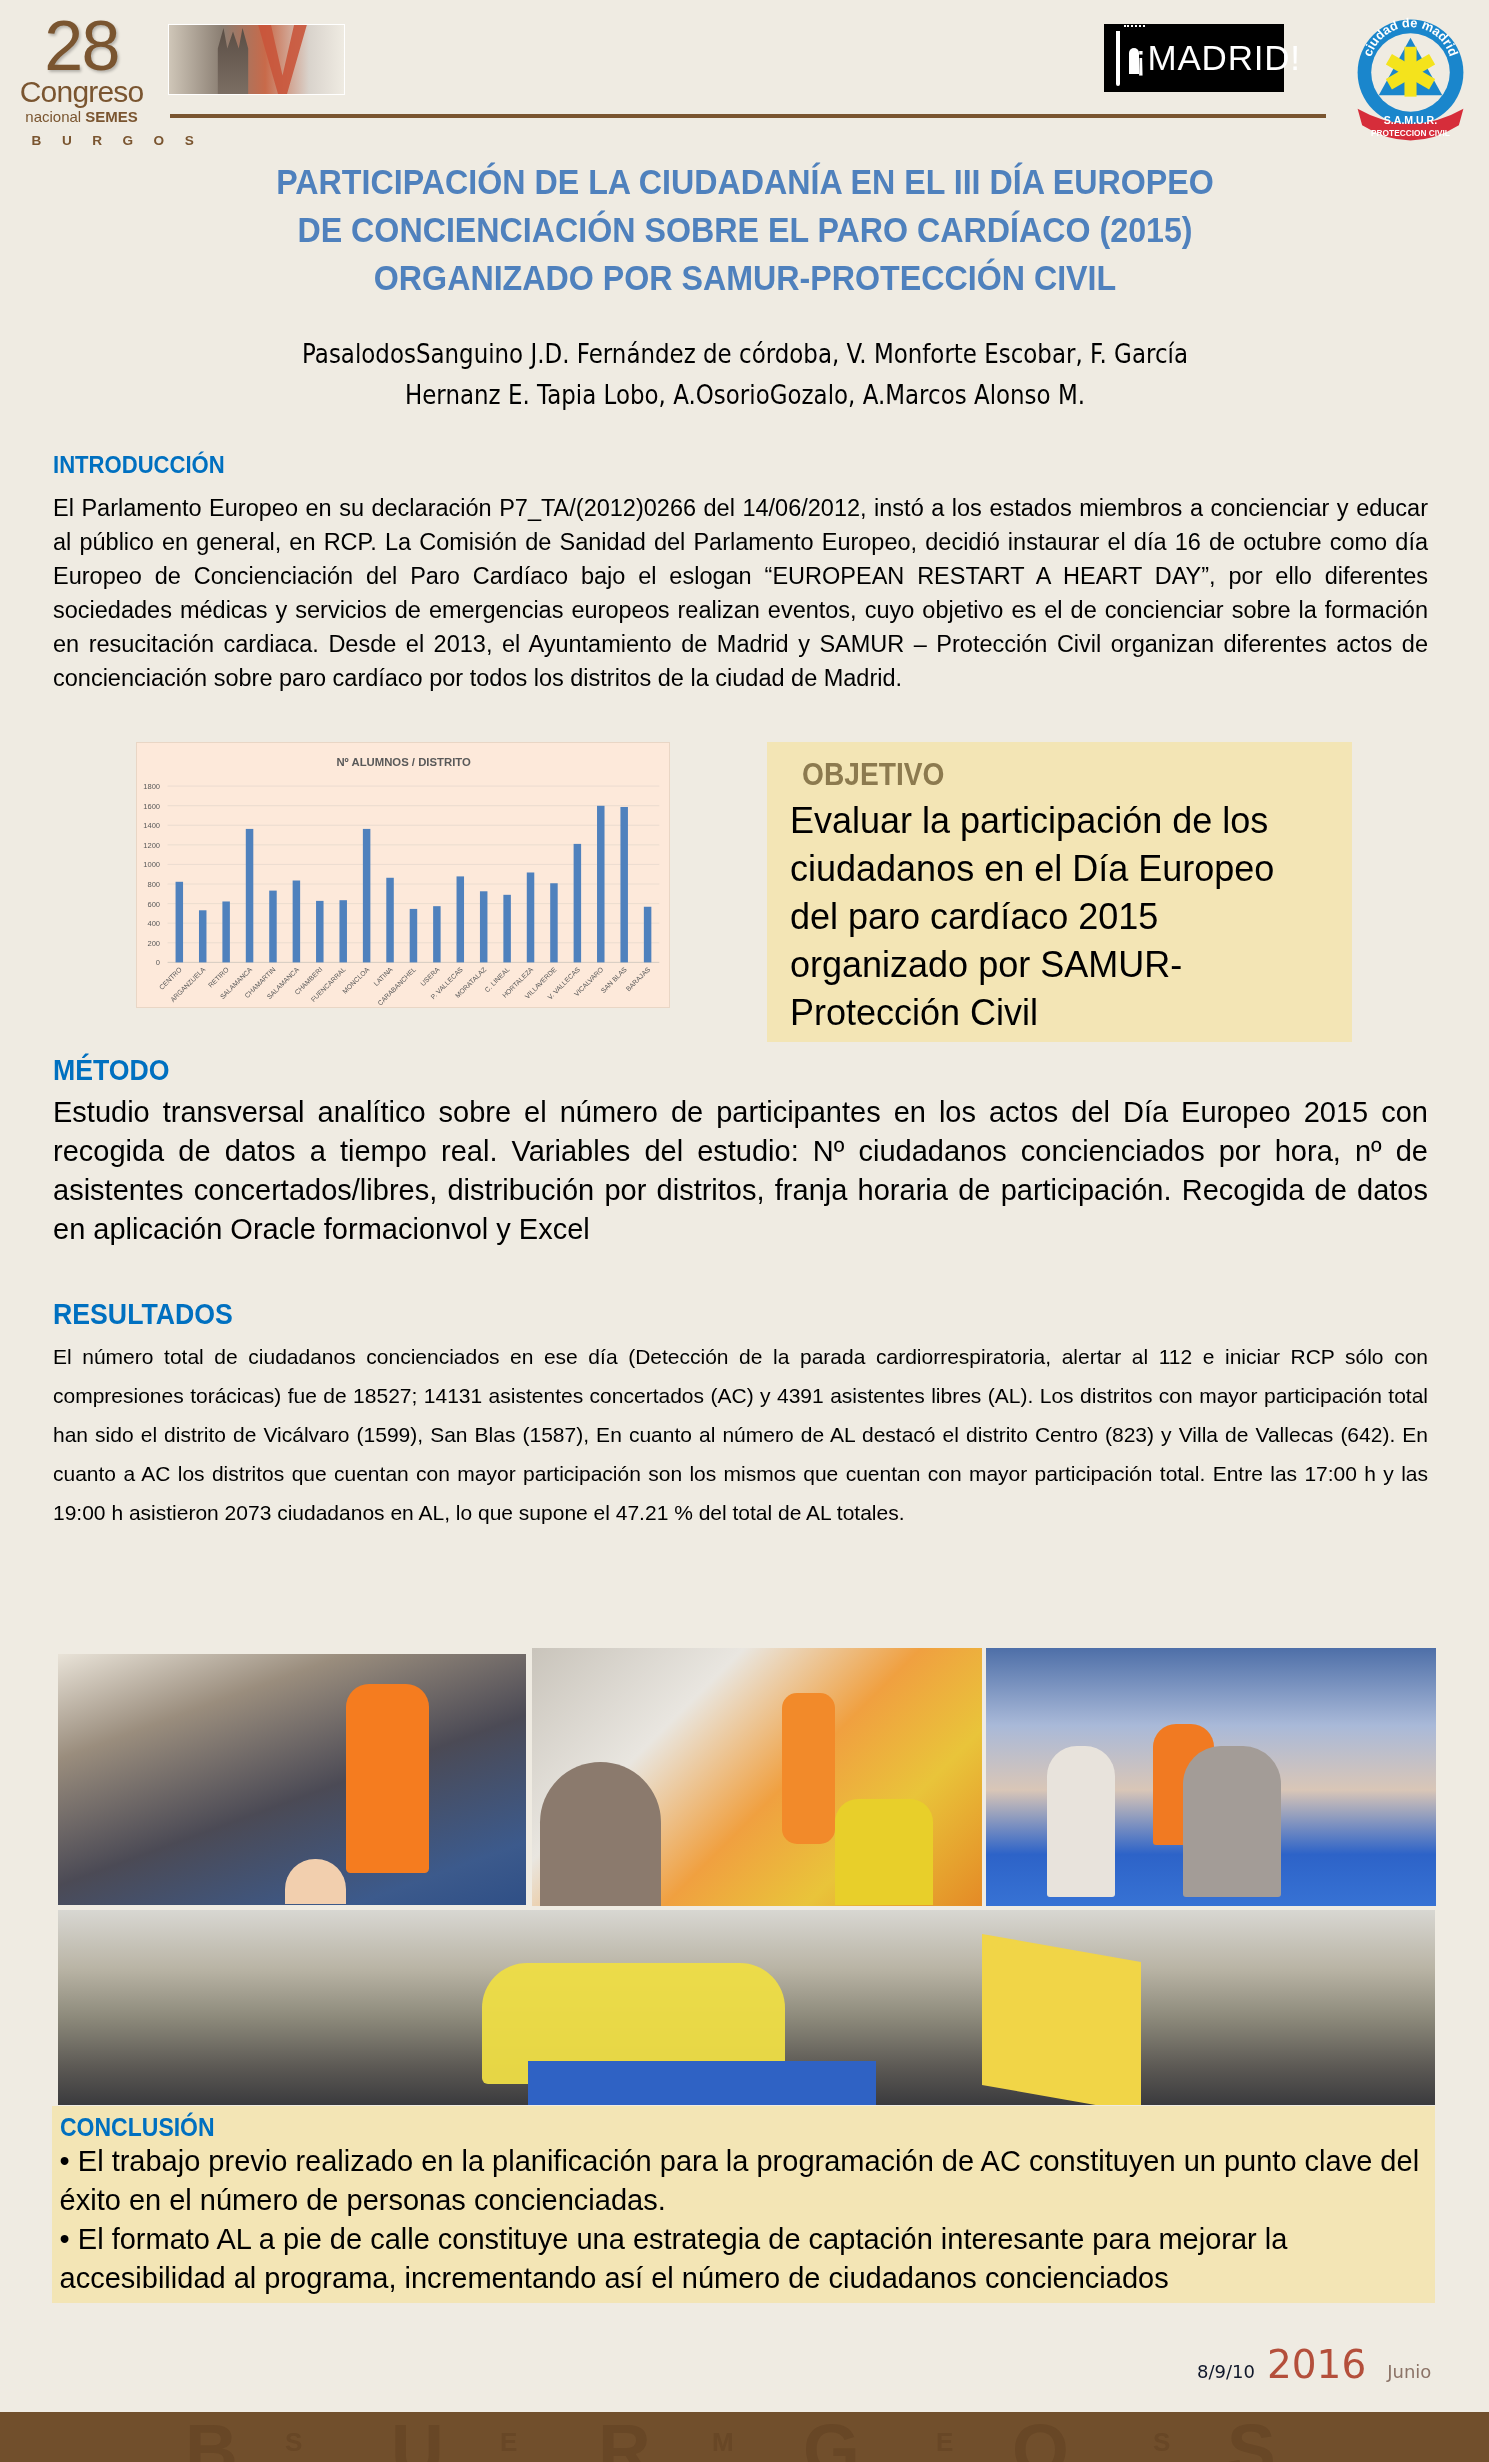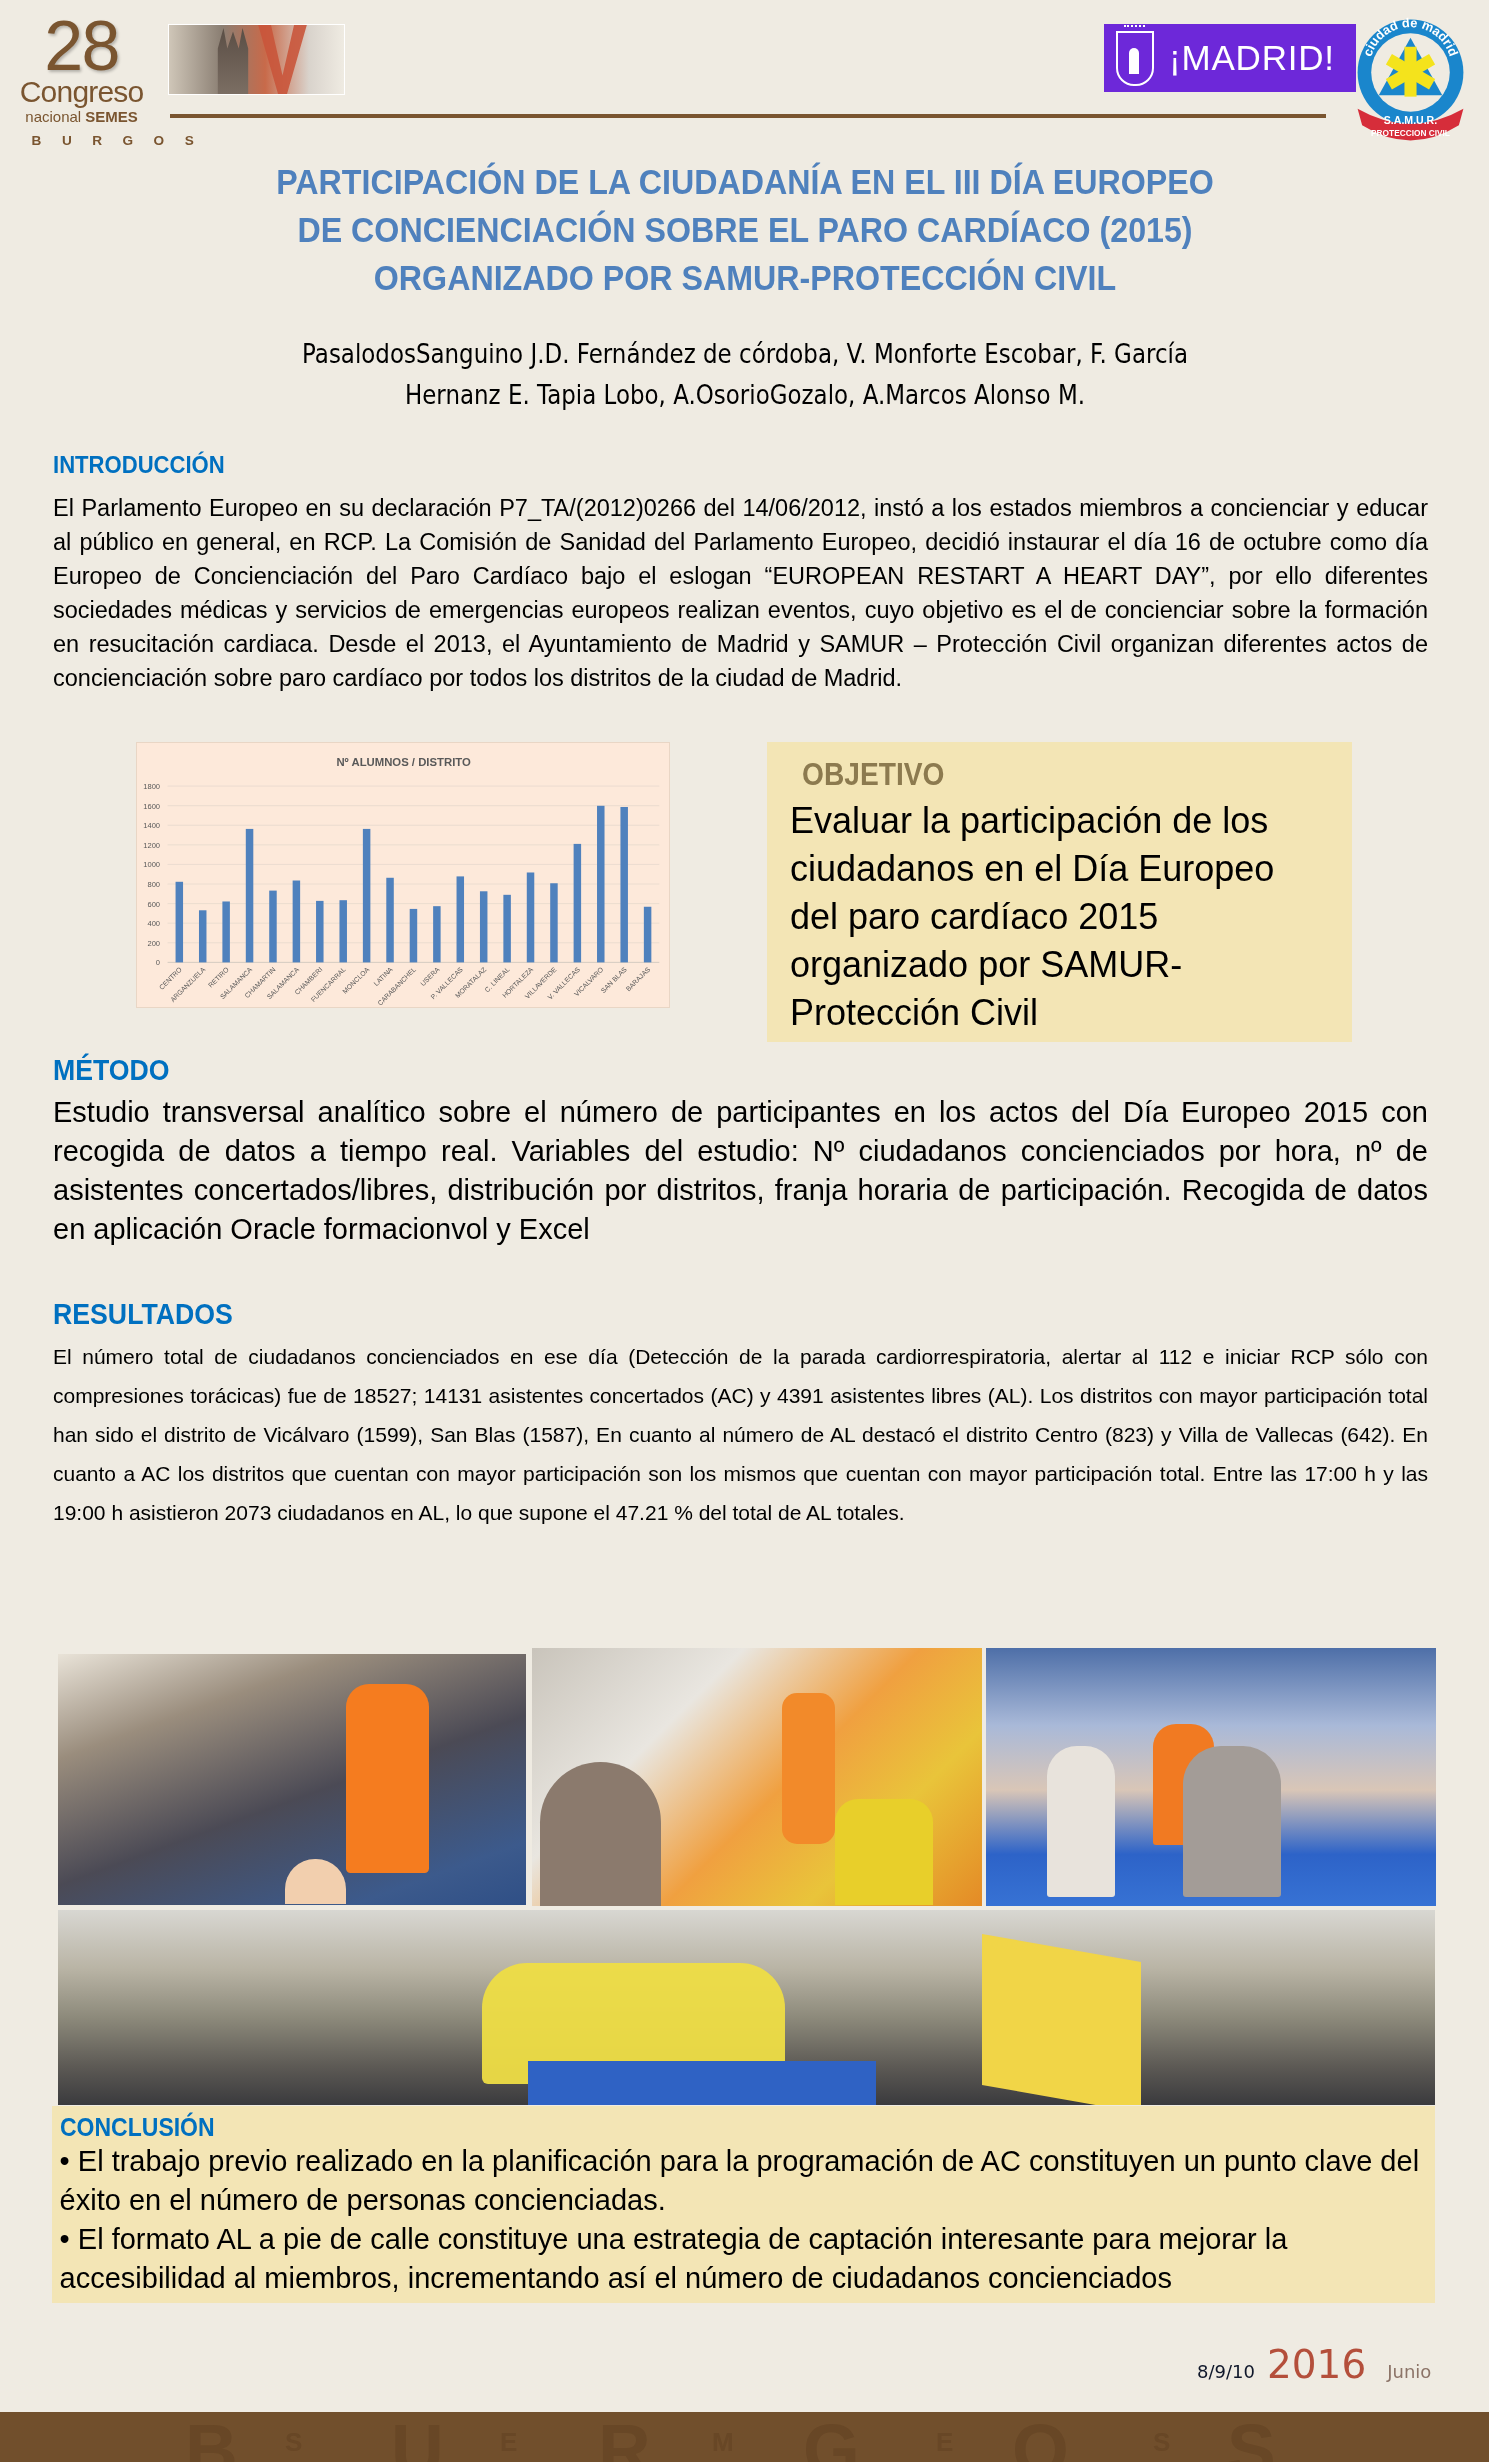--- a/index.html
+++ b/index.html
@@ -12,21 +12,21 @@
   .logo-28 .cong { font-size: 30px; line-height: 30px; letter-spacing: -0.8px; }
   .logo-28 .nac { font-size: 15px; line-height: 19.7px; }
   .logo-28 .nac b { font-weight: 700; }
   .logo-28 .burgos { font-size: 13.6px; font-weight: 700; letter-spacing: 20.5px; margin-top: 6px; padding-left: 18px; }
 
   .header-banner { position: absolute; left: 168px; top: 24px; width: 177px; height: 71px; background: linear-gradient(90deg,#cfc6b8 0%,#8b7f73 30%,#c86a4a 55%,#d9d3cc 80%,#efebe2 100%); border: 1.5px solid #fff; overflow: hidden; }
   .header-banner .tower { position: absolute; left: 45px; top: 3px; width: 38px; height: 68px; background: linear-gradient(180deg,#5a4e45,#7c6f64); clip-path: polygon(10% 100%,10% 30%,25% 0,35% 30%,50% 5%,65% 30%,75% 0,90% 30%,90% 100%); }
   .header-banner .vee { position: absolute; left: 87px; top: -7.6px; width: 53px; height: 83px; background: #c9553b; clip-path: polygon(0 0,25% 0,50% 70%,75% 0,100% 0,55% 100%,45% 100%); opacity: 0.9; }
   .header-rule { position: absolute; left: 170px; top: 114px; width: 1156px; height: 3.8px; background: #7a5530; }
 
-  .madrid-logo { position: absolute; left: 1104px; top: 24px; width: 252px; height: 68px; background: #6d28d9; display: flex; align-items: center; color: #fff; }
+  .madrid-logo { position: absolute; left: 1104px; top: 24px; width: 180px; height: 68px; background: #000000; display: flex; align-items: center; color: #fff; }
   .madrid-logo .shield { width: 38px; height: 55px; margin-left: 12px; border: 2.3px solid #fff; border-radius: 0 0 18px 18px; position: relative; }
   .madrid-logo .shield::before { content: ""; position: absolute; left: 6px; top: -7.6px; width: 21px; height: 6px; border-top: 2.3px dotted #fff; }
   .madrid-logo .shield::after { content: ""; position: absolute; left: 10.6px; top: 15px; width: 10.6px; height: 26px; background: #fff; border-radius: 5.3px 5.3px 0 0; }
   .madrid-logo .txt { font-size: 35px; font-weight: 400; margin-left: 15px; letter-spacing: 0.8px; }
 
   .samur-logo { position: absolute; left: 1353px; top: 12px; width: 115px; height: 133px; }
 
   
   .title { position: absolute; left: 114px; top: 158px; width: 1262px; text-align: center; color: #4f81bd; font-weight: 700; font-size: 35px; line-height: 48px; transform: scaleX(0.92); transform-origin: center top; }
   .authors { position: absolute; left: 114px; top: 333px; width: 1262px; text-align: center; font-family: "DejaVu Sans", sans-serif; font-size: 27px; line-height: 41px; transform: scaleX(0.85); transform-origin: center top; }
@@ -242,21 +242,21 @@
 </div>
 <div class="photo p4" title="Plaza con carpa amarilla SAMUR y público participando">
   <div class="tent"></div>
   <div class="tarp"></div>
   <div class="banner"></div>
 </div>
 
 <div class="conclusion">
   <div class="conc-head">CONCLUSIÓN</div>
   <div class="conc-item">• El trabajo previo realizado en la planificación para la programación de AC constituyen un punto clave del éxito en el número de personas concienciadas.</div>
-  <div class="conc-item">• El formato AL a pie de calle constituye una estrategia de captación interesante para mejorar la accesibilidad al miembros, incrementando así el número de ciudadanos concienciados</div>
+  <div class="conc-item">• El formato AL a pie de calle constituye una estrategia de captación interesante para mejorar la accesibilidad al programa, incrementando así el número de ciudadanos concienciados</div>
 </div>
 
 <div class="date">
   <span class="days">8/9/10</span>
   <span class="year">2016</span>
   <span class="month">Junio</span>
 </div>
 
 <div class="footer">
   <span class="wm" style="left:185px">B</span>

